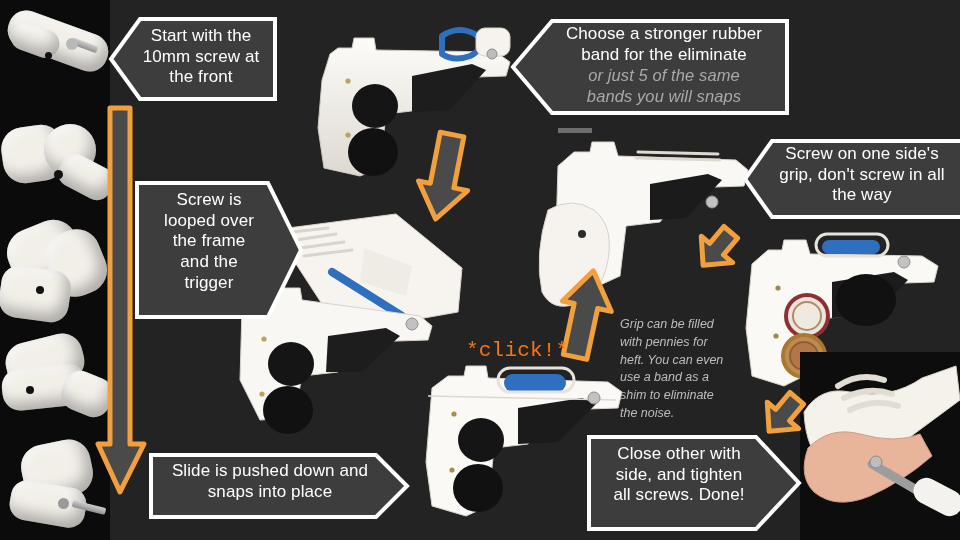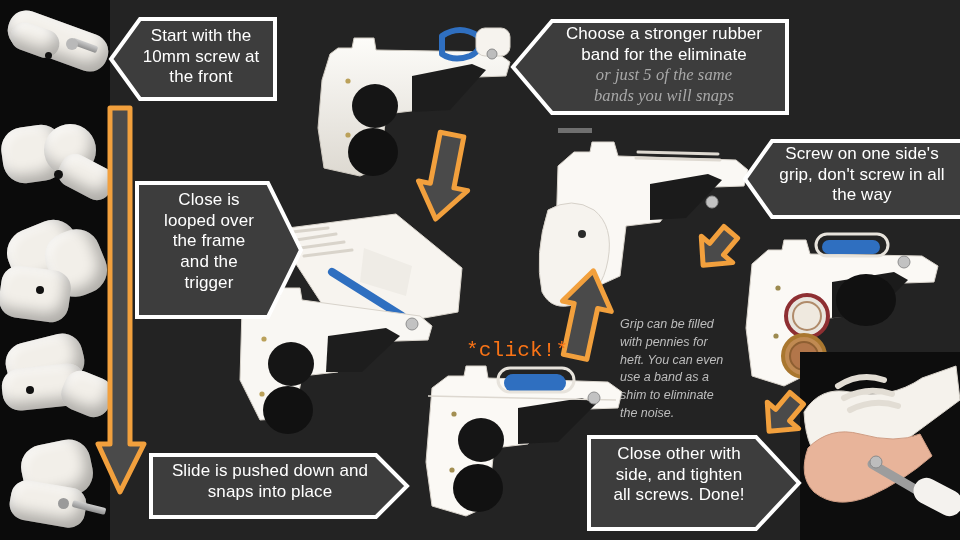--- a/index.html
+++ b/index.html
@@ -24,21 +24,21 @@
   
   .gunwrap{position:absolute;}
   .gunwrap svg{display:block;overflow:visible;}
 
   
   .callout{position:absolute;box-sizing:border-box;color:#fff;
            text-align:center;line-height:1.22;}
   .callout .inner{position:relative;z-index:2;padding:9px 14px;}
   .callout svg{position:absolute;left:0;top:0;z-index:1;}
   .ctext{display:block;font-size:17px;color:#ffffff;letter-spacing:.1px;}
-  .csub{display:block;font-size:16.5px;color:#a9a9a9;font-style:italic;letter-spacing:.1px;font-family:Liberation Serif, serif;}
+  .csub{display:block;font-size:16.5px;color:#a9a9a9;font-style:italic;letter-spacing:.1px;}
 
   
   .freetext{position:absolute;color:#bdbdbd;font-style:italic;font-size:12.5px;
             line-height:1.42;text-align:left;}
   .clicktext{position:absolute;color:#f97316;font-size:21px;letter-spacing:.2px;font-family:Liberation Mono, monospace;}
 
   
   .arrow{position:absolute;}
   .arrow svg{display:block;overflow:visible;}
 </style>
@@ -247,21 +247,21 @@
       <span class="ctext">grip, don't screw in all</span>
       <span class="ctext">the way</span>
     </div>
   </div>
 
   <div class="callout" style="left:134px;top:180px;width:170px;height:140px;">
     <svg width="170" height="140" viewBox="0 0 170 140" preserveAspectRatio="none">
       <path d="M3 3 L134 3 L167 70 L134 137 L3 137 Z" fill="#3d3d3d" stroke="#ffffff" stroke-width="4"></path>
     </svg>
     <div class="inner" style="padding-right:34px;padding-top:10px;">
-      <span class="ctext">Close is</span>
+      <span class="ctext">Screw is</span>
       <span class="ctext">looped over</span>
       <span class="ctext">the frame</span>
       <span class="ctext">and the</span>
       <span class="ctext">trigger</span>
     </div>
   </div>
 
   <div class="callout" style="left:148px;top:452px;width:262px;height:68px;">
     <svg width="262" height="68" viewBox="0 0 262 68" preserveAspectRatio="none">
       <path d="M3 3 L228 3 L259 34 L228 65 L3 65 Z" fill="#3d3d3d" stroke="#ffffff" stroke-width="4"></path>

